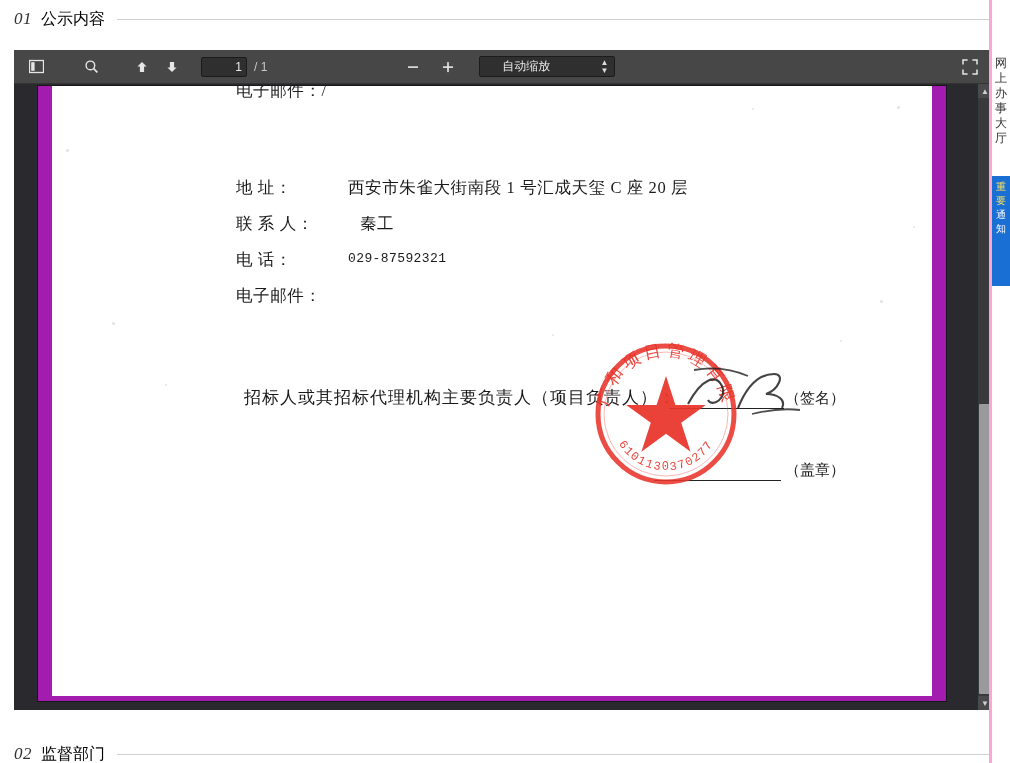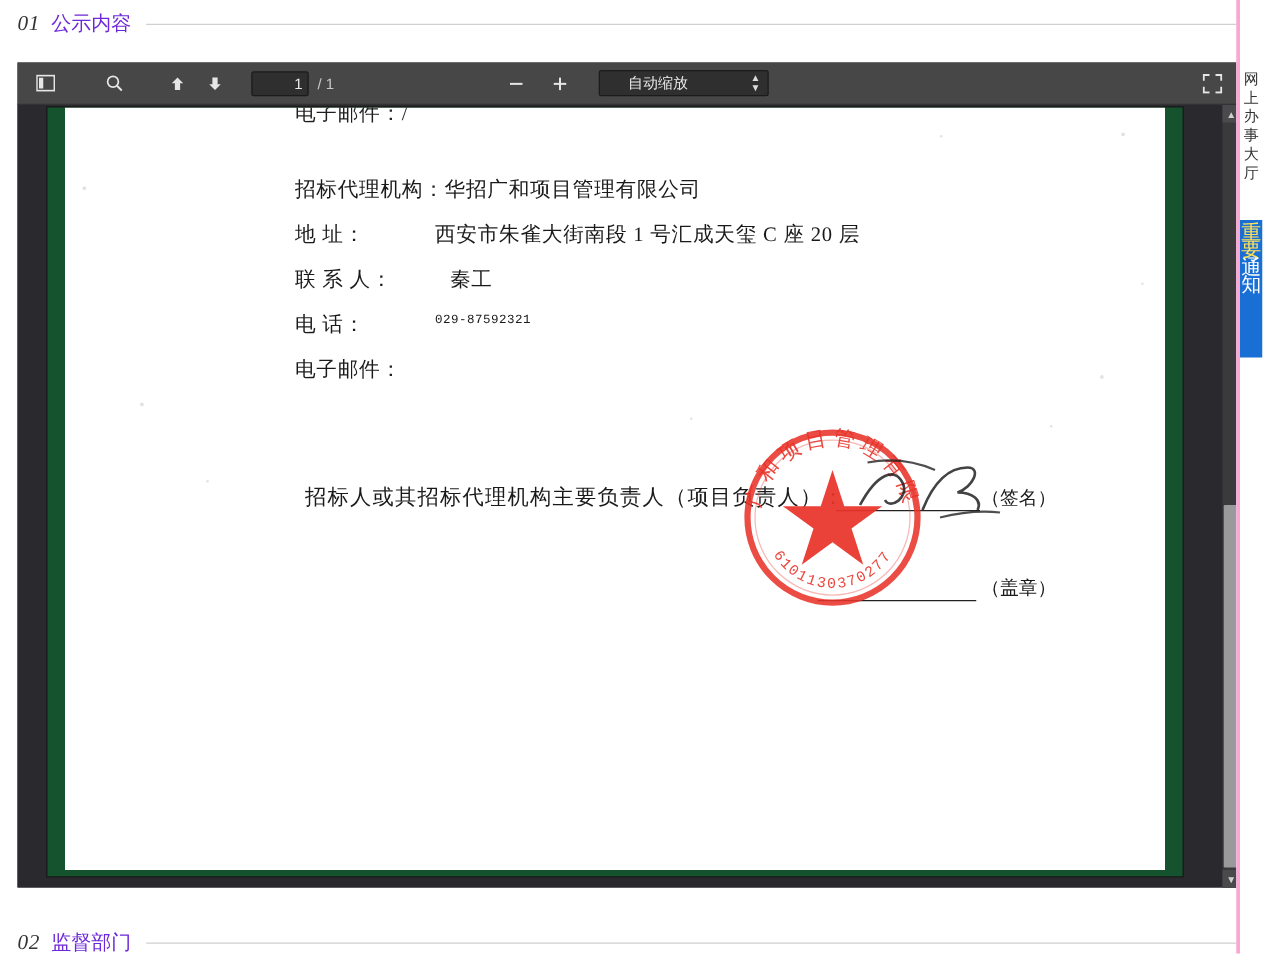--- a/index.html
+++ b/index.html
@@ -27,21 +27,21 @@
   .section-head .num {
     font-family: "Liberation Serif", serif;
     font-style: italic;
     font-size: 17px;
     color: #333;
     margin-right: 9px;
     letter-spacing: 0.5px;
   }
   .section-head .ttl {
     font-size: 16px;
-    color: #6d28d9;
+    color: #000000;
     white-space: nowrap;
   }
   .section-head .rule {
     flex: 1;
     height: 1px;
     background: #d0d0d0;
     margin-left: 12px;
   }
 
   #sec-content { top: 8px; }
@@ -186,21 +186,21 @@
     border-radius: 1px;
   }
 
   
   #pdf-page {
     position: absolute;
     left: 24px;
     top: 2px;
     width: 908px;
     height: 615px;
-    background: #14532d;
+    background: #a21caf;
     box-shadow: 0 0 0 1px #18181a;
     overflow: hidden;
   }
   #page-inner {
     position: absolute;
     left: 14px;
     top: 0px;
     width: 880px;
     height: 610px;
     background: #ffffff;
@@ -210,21 +210,21 @@
     font-family: "Liberation Serif", serif;
     color: #1a1a1a;
     white-space: nowrap;
   }
   .cn {
     font-size: 16.5px;
     letter-spacing: 0.6px;
   }
   .mono {
     font-family: "Liberation Mono", monospace;
-    font-size: 10px;
+    font-size: 13px;
     letter-spacing: 0.4px;
   }
   .big {
     font-size: 17px;
     letter-spacing: 1px;
   }
   .paren {
     font-size: 15px;
   }
   .sig-rule {
@@ -276,21 +276,21 @@
     word-break: break-all;
   }
   #rail-badge {
     position: absolute;
     right: 0;
     top: 176px;
     width: 18px;
     height: 110px;
     background: #1a6fd4;
     color: #fff;
-    font-size: 16px;
+    font-size: 10px;
     line-height: 14px;
     text-align: center;
     padding-top: 4px;
     box-sizing: border-box;
     word-break: break-all;
   }
   #rail-badge .rb-strong { color: #ffe15a; }
 </style>
 </head>
 <body>
@@ -370,21 +370,20 @@
         <div class="speck" style="left:113px; top:298px; width:2px;height:2px;"></div>
         <div class="speck" style="left:845px; top:20px;  width:3px;height:3px;"></div>
         <div class="speck" style="left:861px; top:140px; width:2px;height:2px;"></div>
         <div class="speck" style="left:828px; top:214px; width:3px;height:3px;"></div>
         <div class="speck" style="left:788px; top:254px; width:2px;height:2px;"></div>
         <div class="speck" style="left:700px; top:22px;  width:2px;height:2px;"></div>
         <div class="speck" style="left:500px; top:248px; width:2px;height:2px;"></div>
 
         <div class="doc-line cn" style="left:184px; top:-6px; color:#1f1f1f;">电子邮件：/</div>
 
-        <div class="doc-line cn" style="left:184px; top:55px;">招标代理机构：华招广和项目管理有限公司</div>
 
         <div class="doc-line cn" style="left:184px; top:91px;">地      址：</div>
         <div class="doc-line cn" style="left:296px; top:91px;">西安市朱雀大街南段 1 号汇成天玺 C 座 20 层</div>
 
         <div class="doc-line cn" style="left:184px; top:127px;">联 系 人：</div>
         <div class="doc-line cn" style="left:308px; top:127px;">秦工</div>
 
         <div class="doc-line cn" style="left:184px; top:163px;">电      话：</div>
         <div class="doc-line mono" style="left:296px; top:165px;">029-87592321</div>
 

